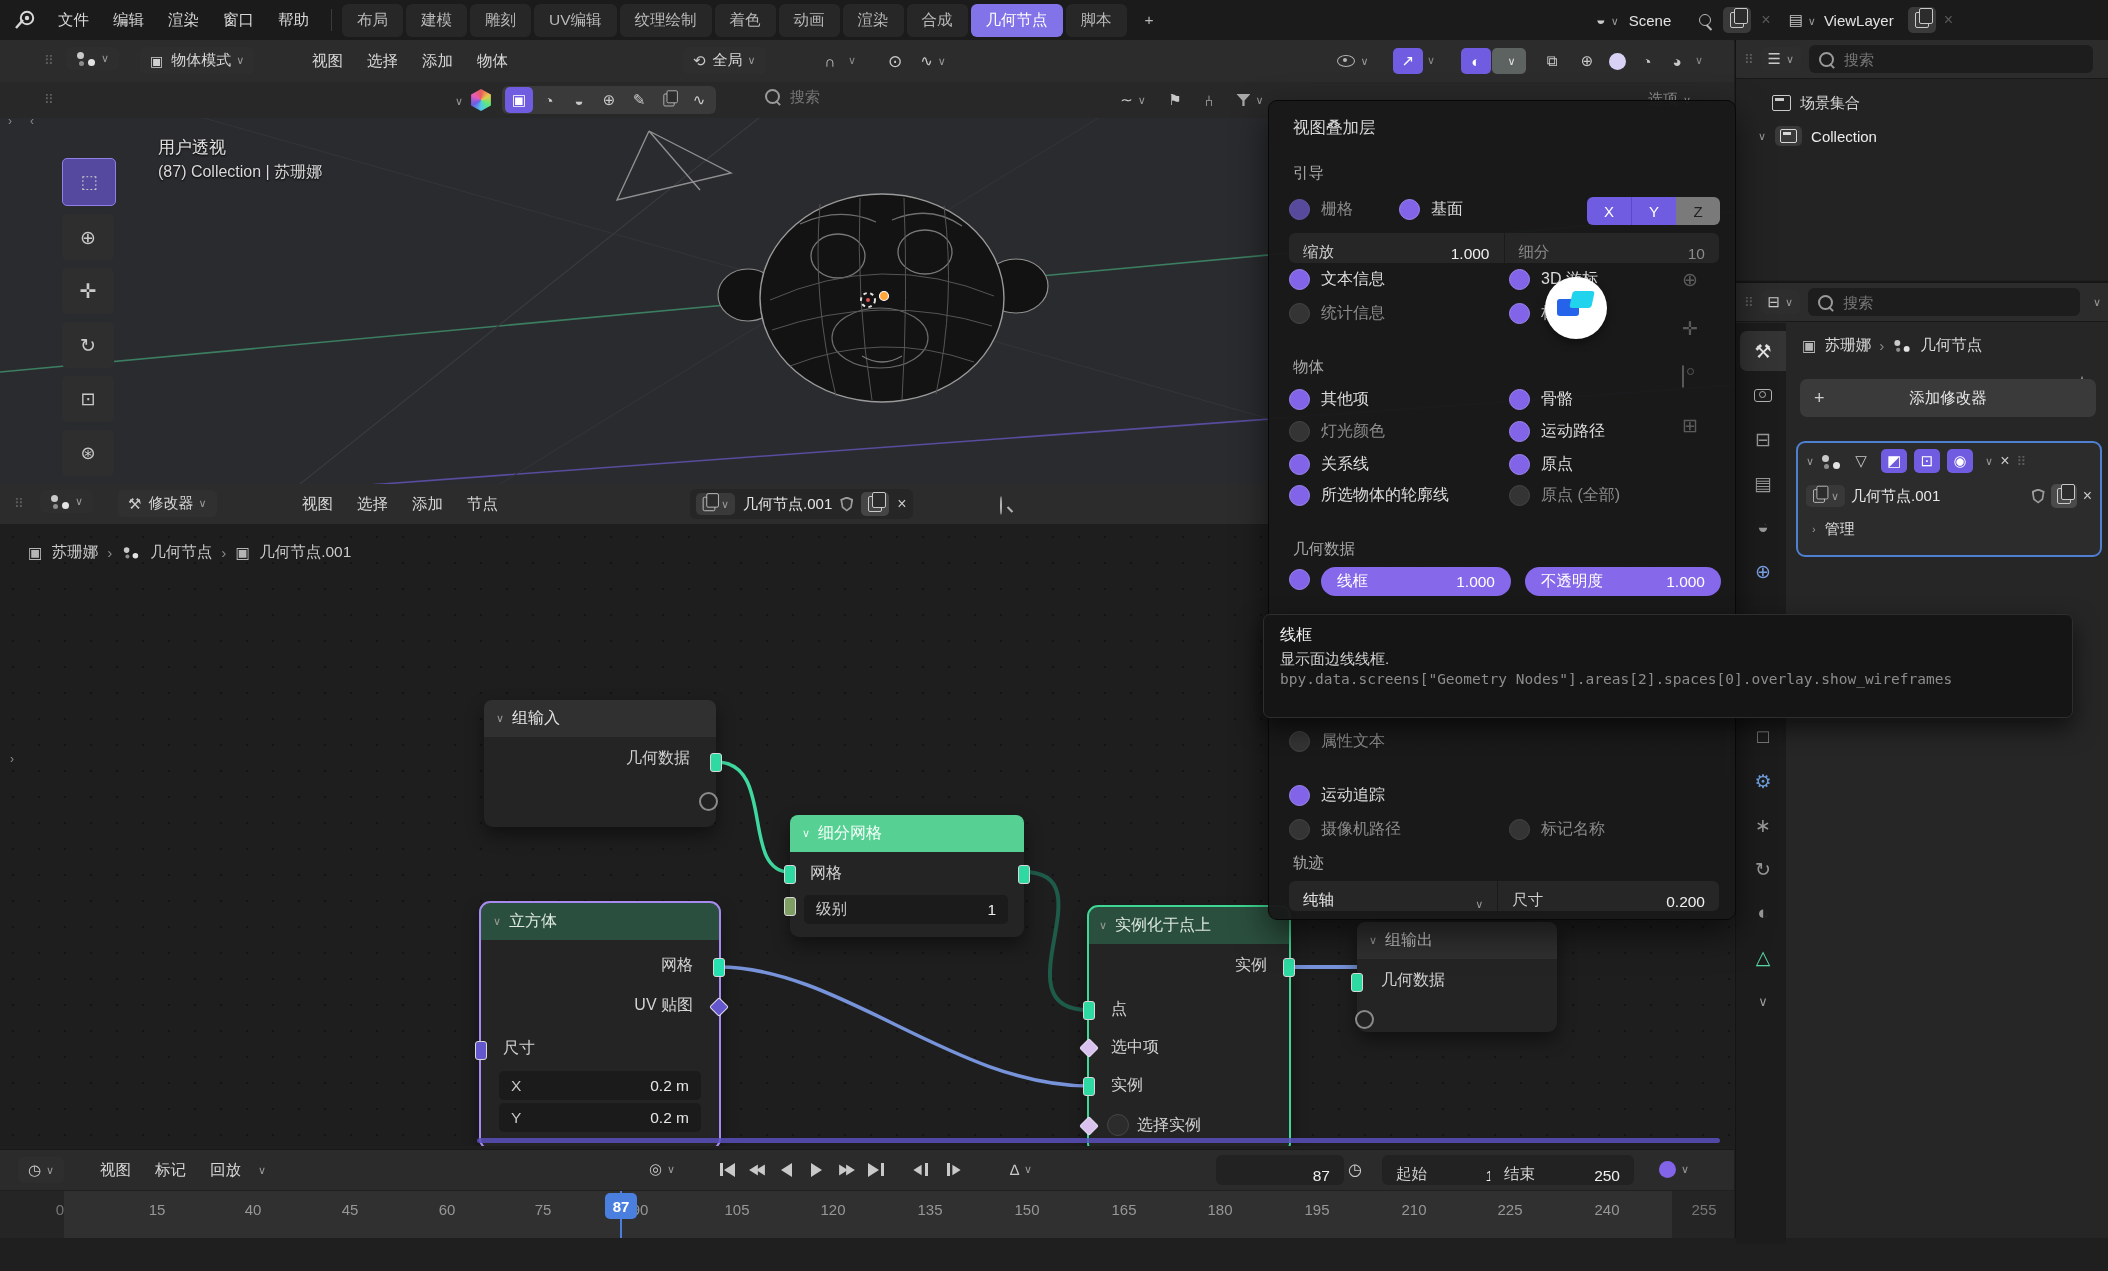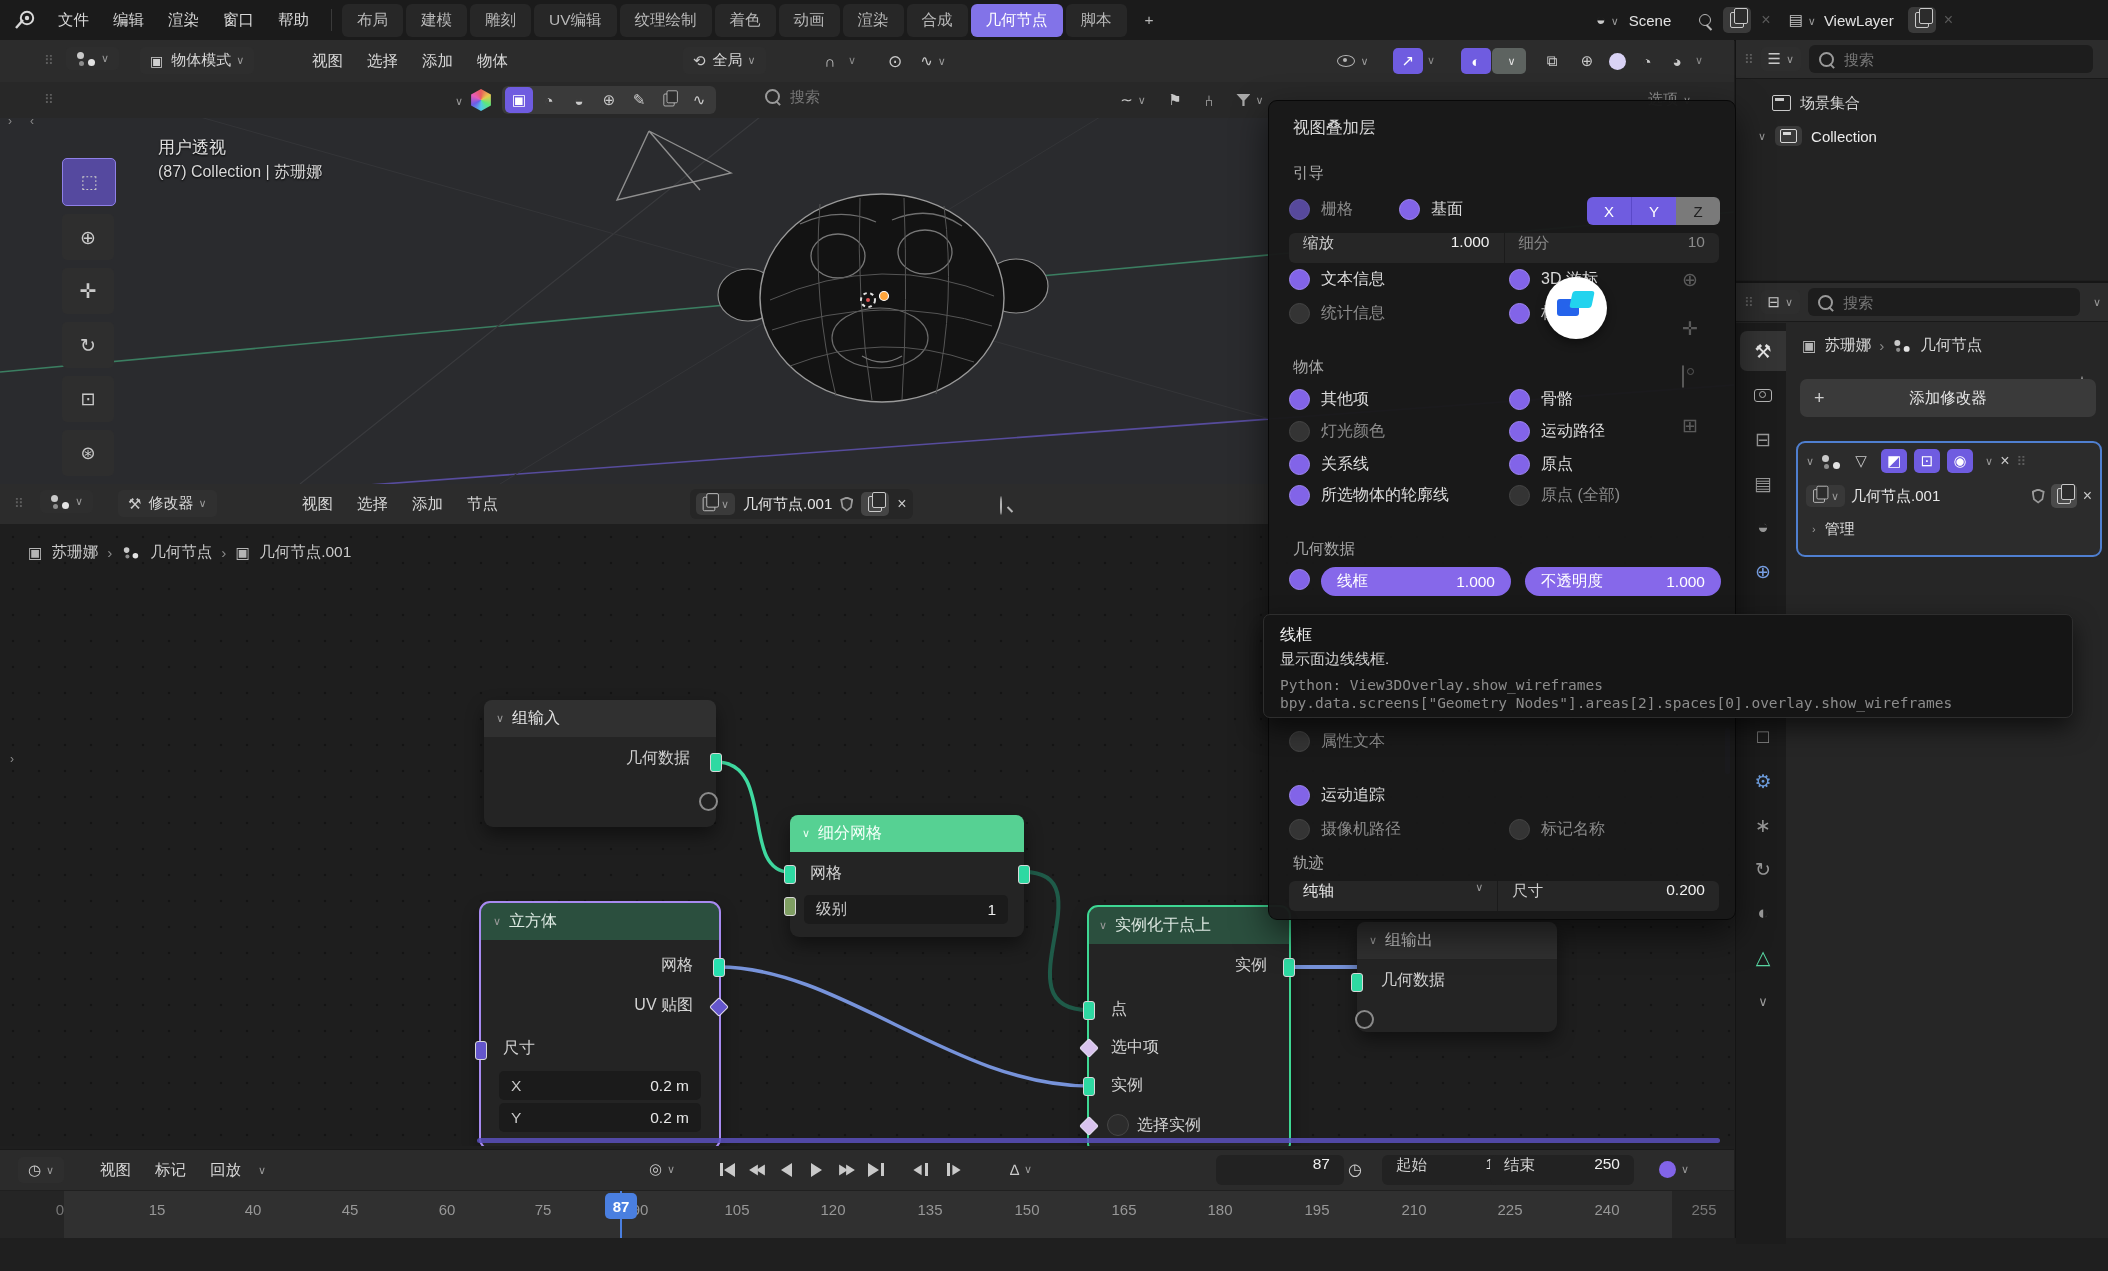--- a/index.html
+++ b/index.html
@@ -43,21 +43,21 @@
   .i-dots::after{content:"";position:absolute;width:5px;height:5px;border-radius:50%;background:#8d8d8d;left:3px;top:10px;}
   .i-hex{width:22px;height:22px;clip-path:polygon(50% 0,95% 25%,95% 75%,50% 100%,5% 75%,5% 25%);background:conic-gradient(#e85c5c,#e8c84f,#5ce87a,#4fc8e8,#6a5ce8,#e85cb8,#e85c5c);}
   
   .chk{width:19px;height:19px;border-radius:50%;flex:none;}
   .chk.on{background:#8264e8;border:1px solid #9d85ef;}
   .chk.off{background:#343434;border:1px solid #454545;}
   .chk.mix{background:#57499c;border:1px solid #665aa8;}
   .poprow{position:absolute;display:flex;align-items:center;gap:11px;font-size:16px;color:#dcdcdc;}
   .poprow.off{color:#8b8b8b;}
   .seclabel{color:#a8a8a8;font-size:15.5px;}
-  .fld{background:#262626;display:flex;align-items:flex-start;justify-content:space-between;padding:0 14px;height:30px;font-size:15.5px;}
+  .fld{background:#262626;display:flex;align-items:flex-end;justify-content:space-between;padding:0 14px;height:30px;font-size:15.5px;}
   .slider{background:#8668ea;border-radius:15px;height:29px;display:flex;align-items:center;justify-content:space-between;padding:0 16px;color:#fff;font-size:15.5px;}
   
   .node{position:absolute;border-radius:9px;box-shadow:0 8px 18px rgba(0,0,0,.45);background:#242424;}
   .nhead{height:37px;border-radius:8px 8px 0 0;display:flex;align-items:center;padding:0 12px;font-size:16px;color:#e2e2e2;gap:8px;}
   .nrow{position:absolute;font-size:16px;color:#d2d2d2;}
   .sock{position:absolute;width:10px;height:17px;border:1.5px solid #d8d8d8;border-radius:3px;background:#2ed9a2;z-index:5;}
   .sock.vec{background:#6456cc;}
   .sock.olv{background:#7f9e63;}
   .sdia{position:absolute;width:12px;height:12px;border:1.5px solid #e4ddf2;border-radius:2px;transform:rotate(45deg);z-index:5;}
   .scir{position:absolute;width:15px;height:15px;border:2px solid #8a8a8a;border-radius:50%;background:#222;z-index:5;}
@@ -701,21 +701,20 @@
       <div class="fld" style="width:214px;border-radius:0 6px 6px 0;border-left:1px solid #1b1b1b;">
           <span style="color:#cfcfcf;">尺寸</span>
           <span style="color:#f0f0f0;">0.200</span>
         </div>
     </div>
   </div>
 
   <div class="abs" style="left:1263px;top:614px;width:810px;height:104px;background:#151515;border:1px solid #2e2e2e;border-radius:7px;box-shadow:0 10px 24px rgba(0,0,0,.6);z-index:70;padding:10px 16px;box-sizing:border-box;">
     <div style="color:#ededed;font-size:16px;">线框</div>
     <div style="color:#d2d2d2;font-size:15px;margin-top:4px;">显示面边线线框.</div>
-    <div class="mono" style="color:#8c8c8c;font-size:14.5px;margin-top:8px;">Python: View3DOverlay.show_wireframes</div>
     <div class="mono" style="color:#8c8c8c;font-size:14.5px;margin-top:2px;">bpy.data.screens["Geometry Nodes"].areas[2].spaces[0].overlay.show_wireframes</div>
   </div>
 
   <div class="abs" style="left:1545px;top:277px;width:62px;height:62px;border-radius:50%;background:#fff;z-index:80;box-shadow:0 4px 10px rgba(0,0,0,.4);">
     <span class="abs" style="left:12px;top:22px;width:22px;height:17px;background:#2563eb;border-radius:3px;"></span>
     <span class="abs" style="left:26px;top:14px;width:22px;height:17px;background:#22d3ee;border-radius:3px;transform:skewX(-12deg);"></span>
   </div>
 
 </div>
 

